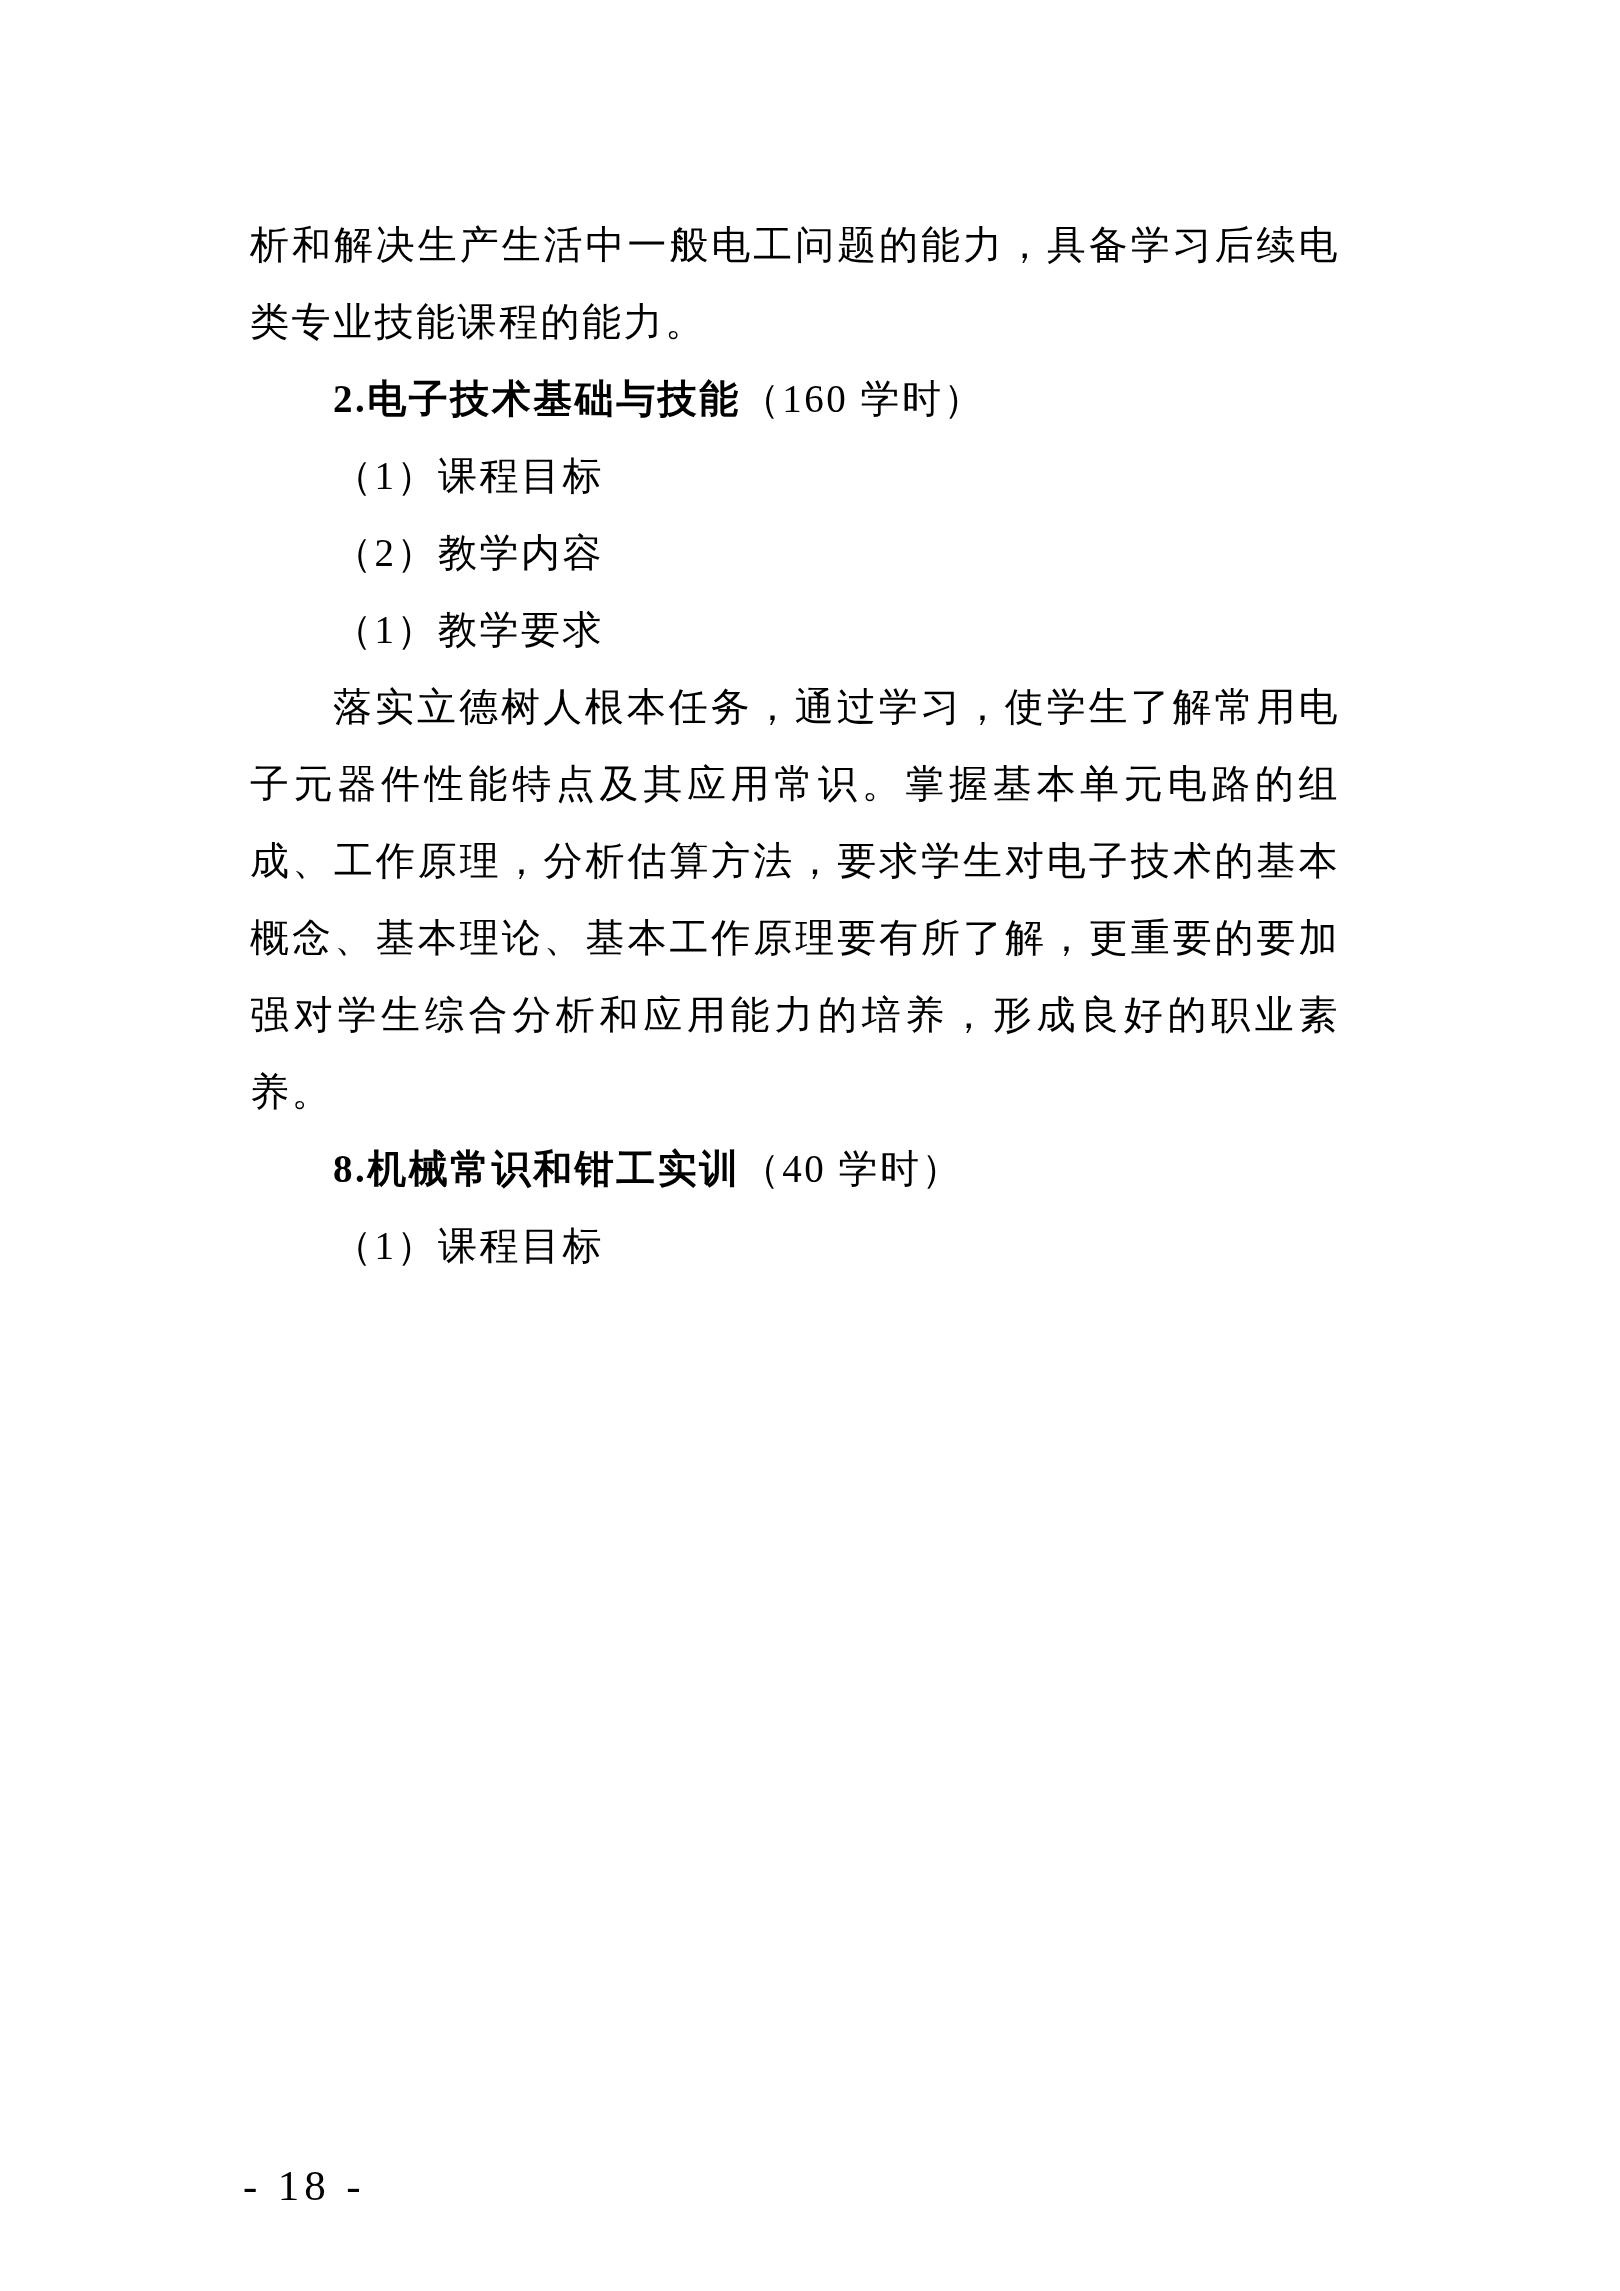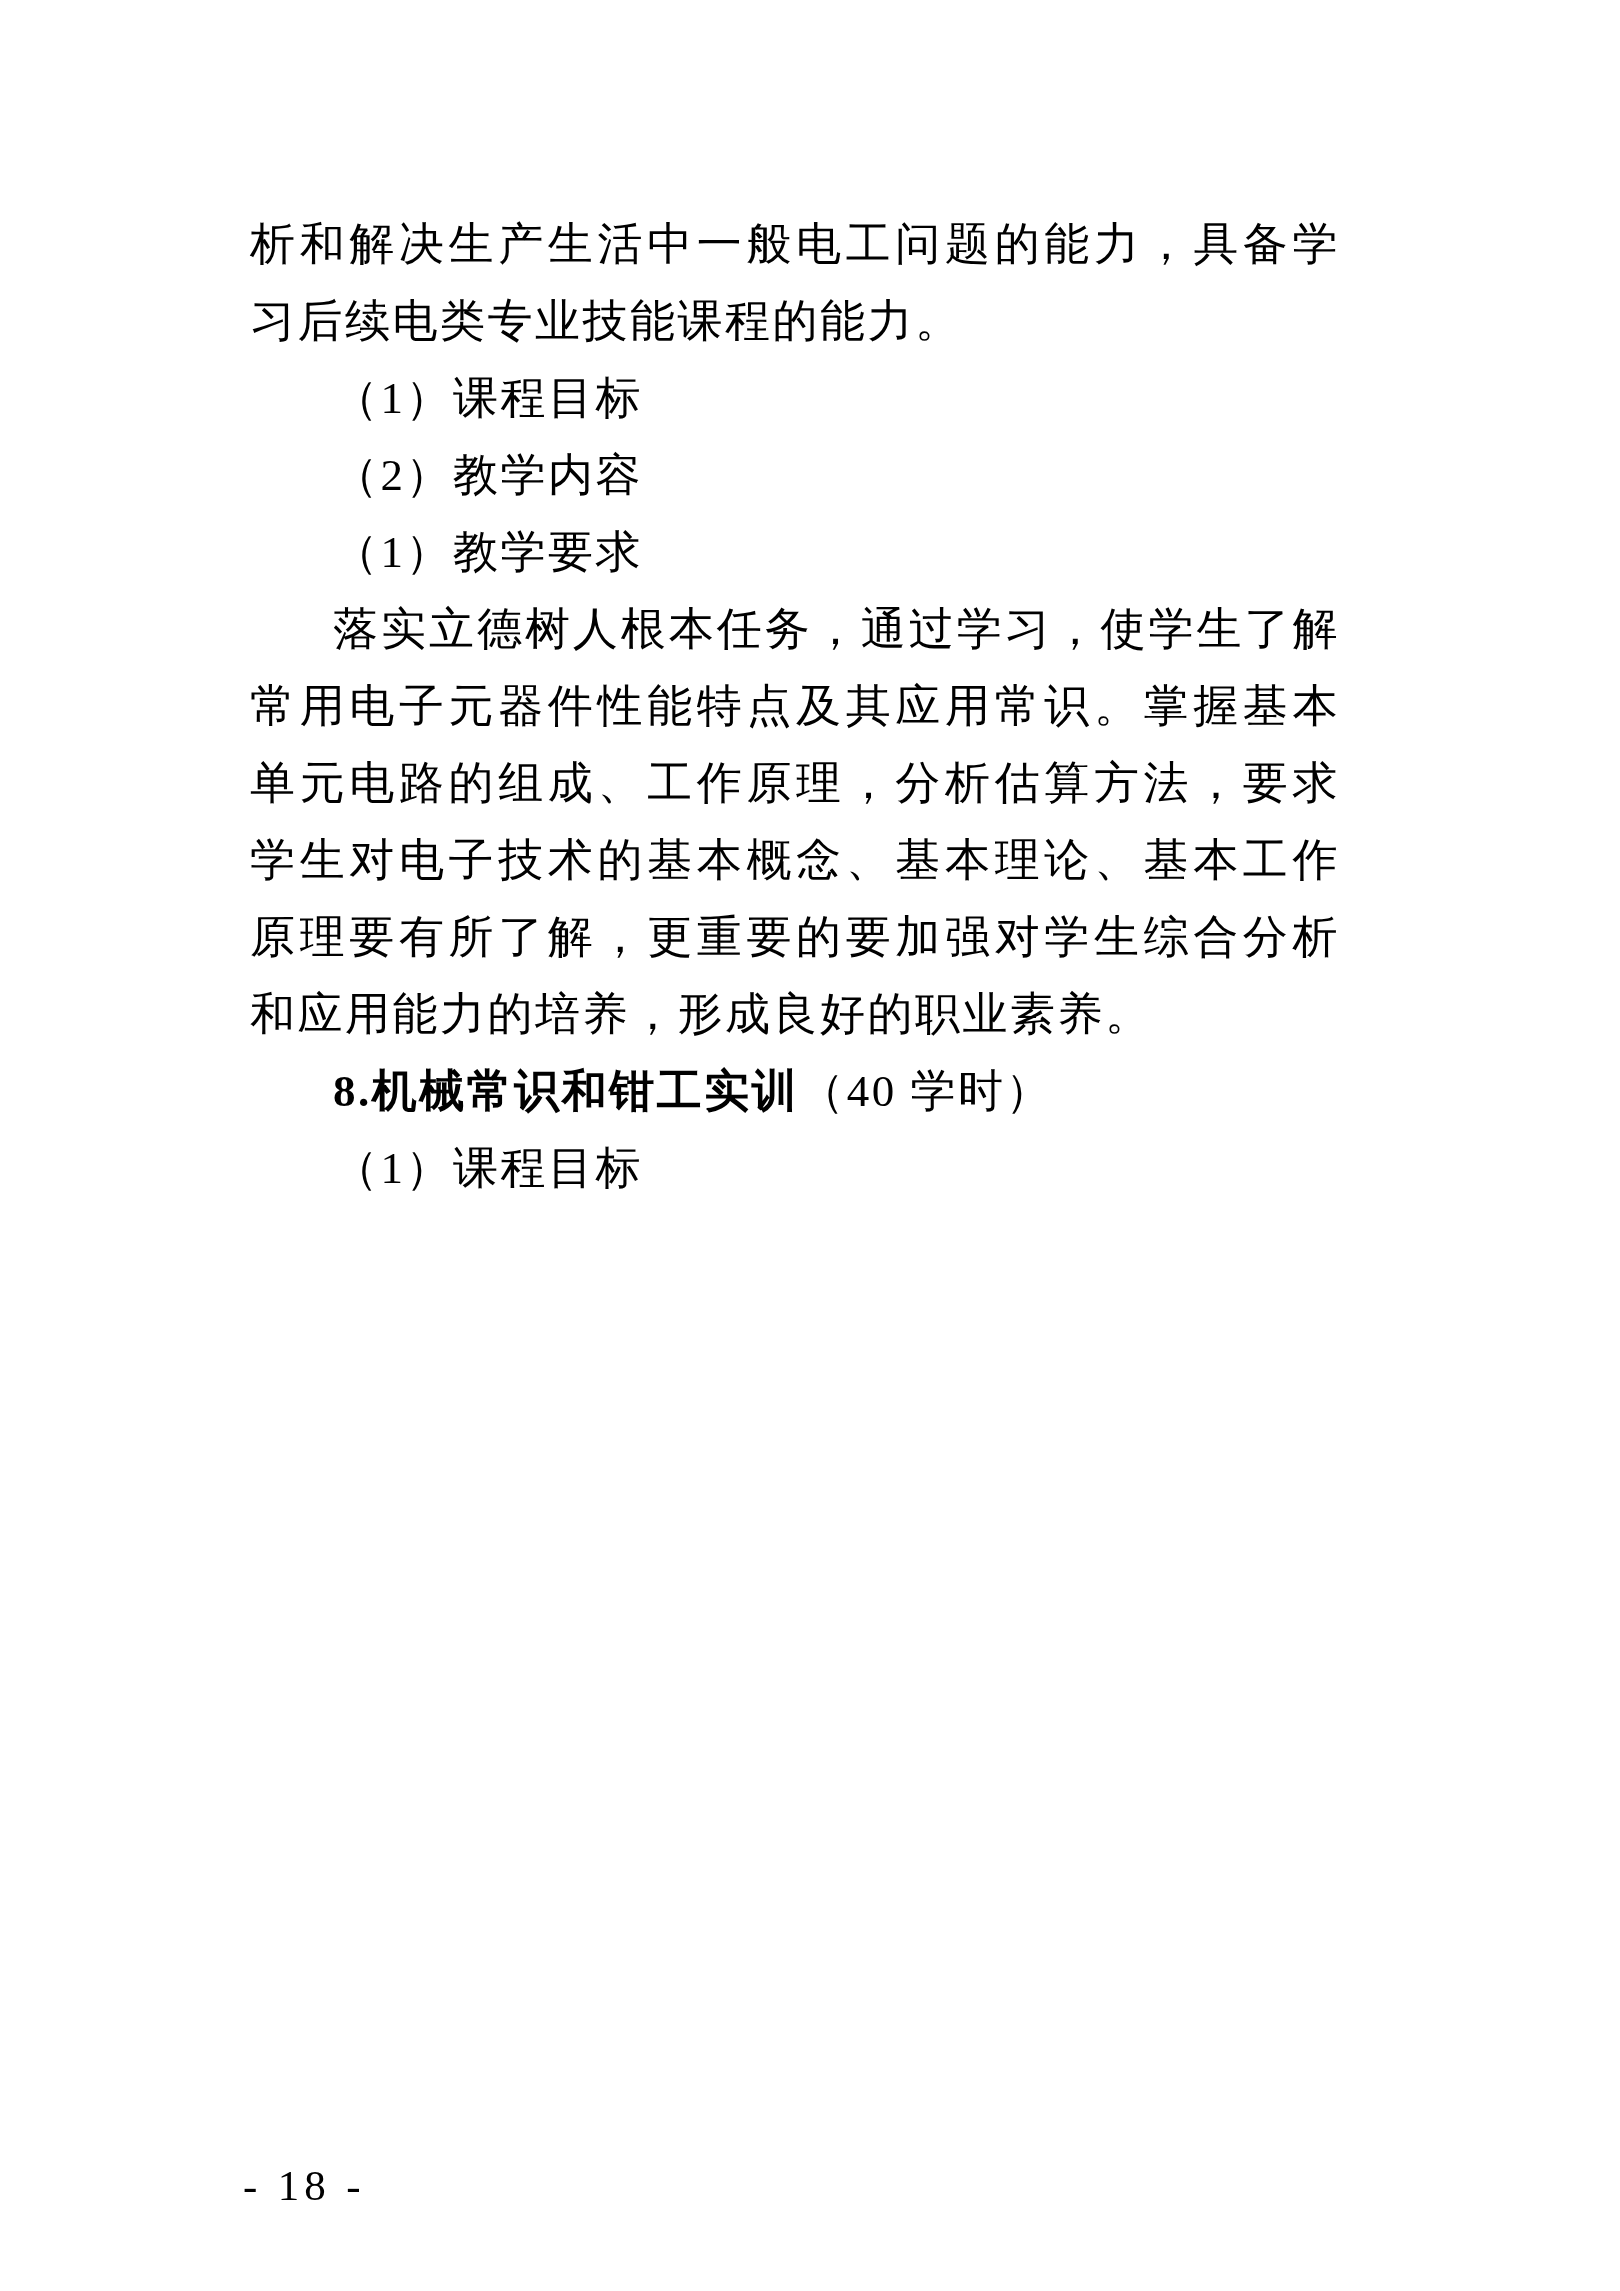--- a/index.html
+++ b/index.html
@@ -13,21 +13,21 @@
     color:#000000;
   }
   .content{
     position:absolute;
     left:250px;
     top:206px;
     width:1090px;
   }
   .content p{
     margin:0;
-    font-size:45px;
+    font-size:39px;
     line-height:77px;
     letter-spacing:2.5px;
     text-align:justify;
     text-justify:inter-ideograph;
     word-break:break-all;
   }
   .indent{ text-indent:83px; }
   .no-indent{ text-indent:0; }
   .heading .strong{ font-weight:700; }
   .page-number{
@@ -42,20 +42,21 @@
   }
 </style>
 </head>
 <body>
 
 <div class="page">
   <div class="content">
 
     <p class="no-indent">析和解决生产生活中一般电工问题的能力，具备学习后续电类专业技能课程的能力。</p>
 
+    <p class="indent heading"><span class="strong">2.电子技术基础与技能</span><span>（160 学时）</span></p>
 
     <p class="indent">（1）课程目标</p>
 
 
     <p class="indent">（2）教学内容</p>
 
 
     <p class="indent">（1）教学要求</p>
 
     <p class="indent">落实立德树人根本任务，通过学习，使学生了解常用电子元器件性能特点及其应用常识。掌握基本单元电路的组成、工作原理，分析估算方法，要求学生对电子技术的基本概念、基本理论、基本工作原理要有所了解，更重要的要加强对学生综合分析和应用能力的培养，形成良好的职业素养。</p>

